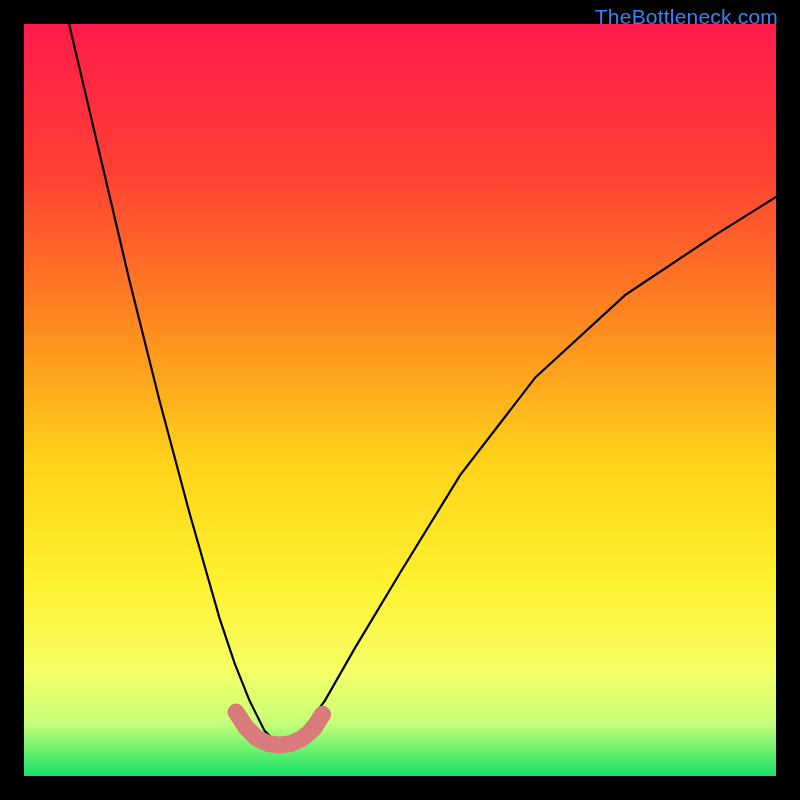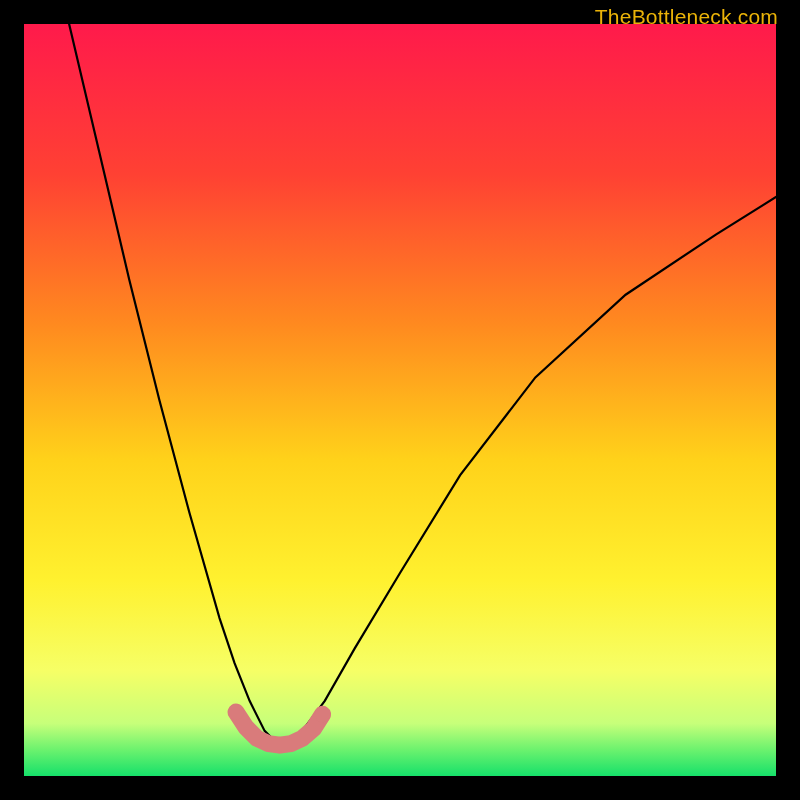--- a/index.html
+++ b/index.html
@@ -17,21 +17,21 @@
     left: 24px;
     top: 24px;
     width: 752px;
     height: 752px;
     box-sizing: border-box;
   }
   .watermark {
     position: absolute;
     top: 5px;
     right: 22px;
-    color: #eab308;
+    color: #3b82f6;
     font-size: 21px;
     font-weight: 500;
     letter-spacing: 0.2px;
     text-align: center;
   }
   svg {
     display: block;
   }
 </style>
 </head>

